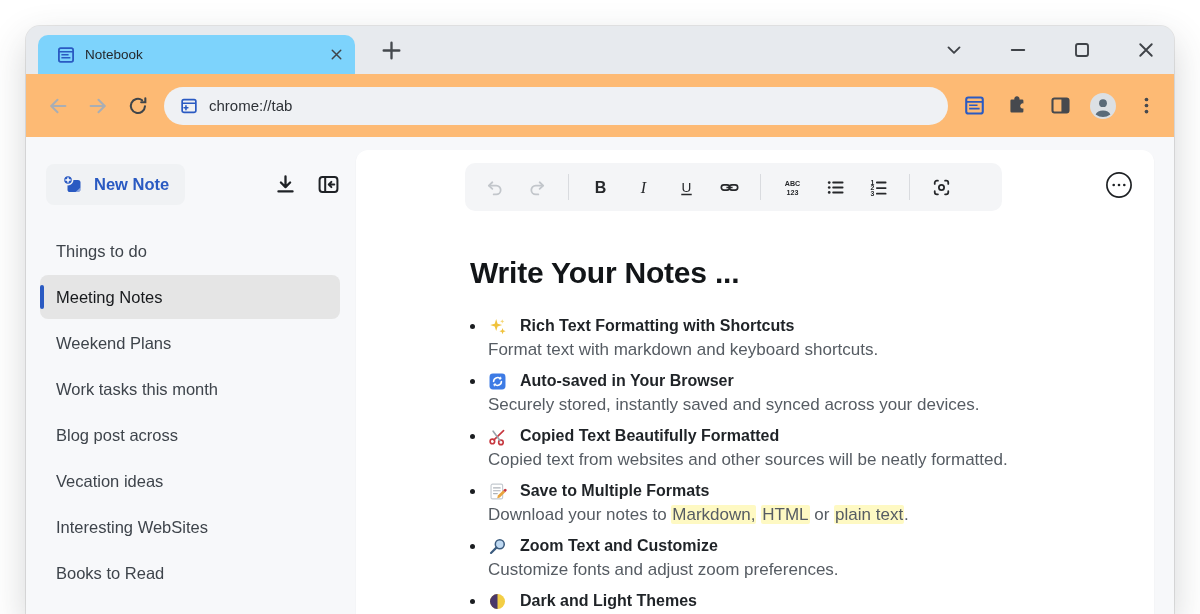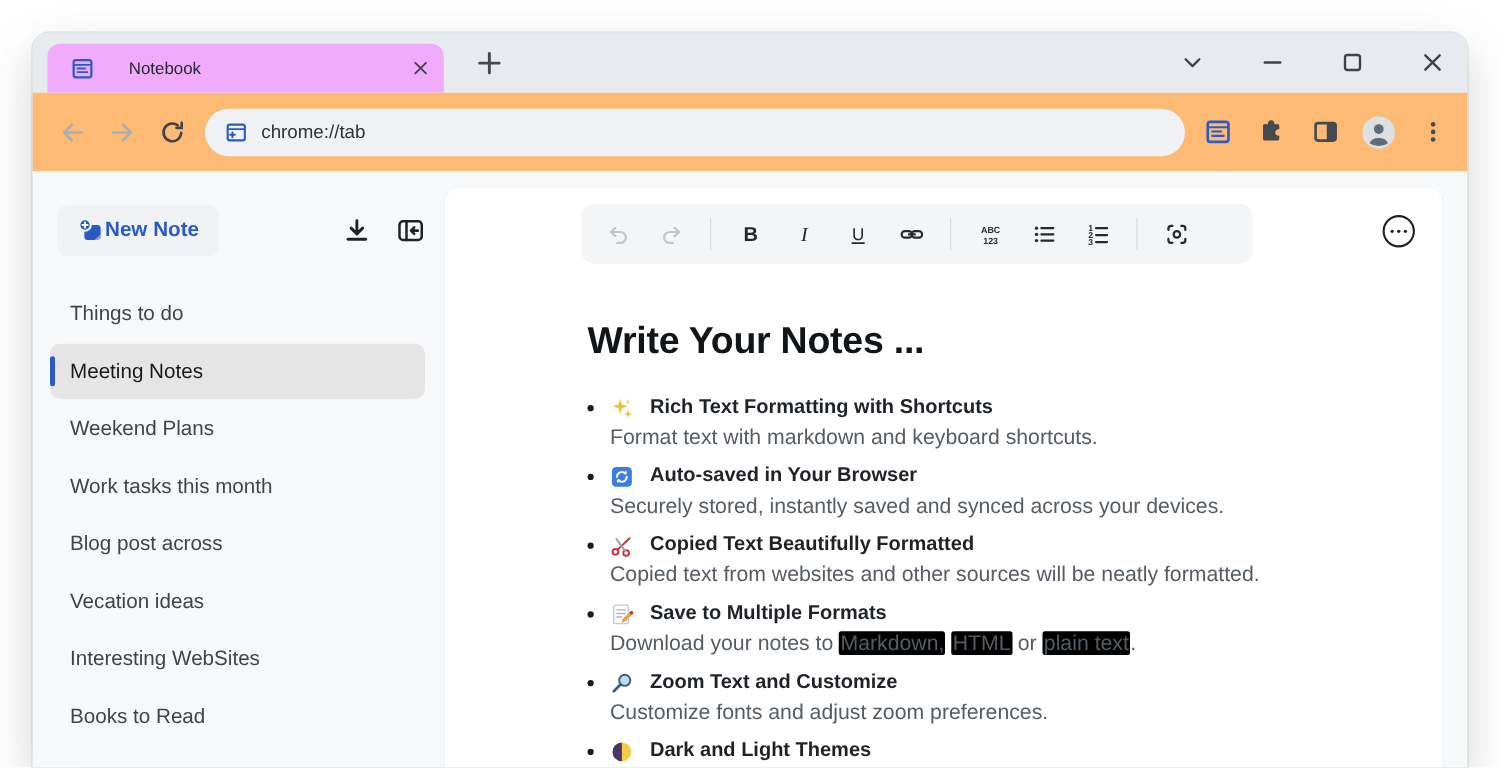--- a/index.html
+++ b/index.html
@@ -7,22 +7,22 @@
        font-family:"Liberation Sans","DejaVu Sans",sans-serif;-webkit-font-smoothing:antialiased}
   button{font-family:inherit;cursor:pointer;background:none;border:none;padding:0;margin:0;color:inherit}
   svg{display:block;width:100%;height:100%}
 
   .window{position:absolute;left:26px;top:26px;width:1148px;height:588px;
     border-radius:14px 14px 0 0;overflow:hidden;background:#E7EAEE;
     box-shadow:0 0 0 1px rgba(0,0,0,.09),0 14px 36px rgba(60,64,67,.22)}
 
   
   .tabstrip{height:48px;position:relative;background:#E7EAEE}
-  .tab{position:absolute;left:12px;top:9px;width:317px;height:39px;background:#f0abfc;
-    border-radius:10px 10px 0 0;display:flex;align-items:center;gap:28px;
+  .tab{position:absolute;left:12px;top:9px;width:317px;height:39px;background:#7dd3fc;
+    border-radius:10px 10px 0 0;display:flex;align-items:center;gap:10px;
     padding:0 10px 0 19px;box-sizing:border-box}
   .favicon{width:18px;height:18px;flex:none}
   .tab-title{font-size:13.5px;color:#24282C;flex:1;text-align:left}
   .tab-close{width:17px;height:17px;color:#404449;flex:none}
   .newtab{position:absolute;left:353px;top:12px;width:25px;height:25px;color:#45494E}
   .win-controls{position:absolute;right:18px;top:0;height:48px;display:flex;align-items:center;gap:44px}
   .win-btn{width:20px;height:20px;color:#3F4348}
 
   
   .browser-toolbar{height:63px;background:#fdba74;display:flex;align-items:center;padding:0 12px}
@@ -35,21 +35,21 @@
   .url{font-size:15px;color:#2E3237}
   .actions{display:flex;align-items:center;gap:15px;padding-right:2px}
   .action-btn{width:28px;height:28px;display:flex;align-items:center;justify-content:center;color:#46494E}
   .action-btn .i{width:21px;height:21px}
   .action-btn .i.big{width:28px;height:28px}
 
   
   .content{display:flex;height:477px;background:#F7F8FA}
   .sidebar{width:330px;flex:none;box-sizing:border-box;padding:27px 16px 0 20px}
   .sidebar-header{display:flex;align-items:center;margin-bottom:24px}
-  .new-note{display:flex;align-items:center;gap:0;background:#F0F2F4;border-radius:8px;
+  .new-note{display:flex;align-items:center;gap:10px;background:#F0F2F4;border-radius:8px;
     padding:0 16px;height:41px;color:#2A5AC2;font-size:16.5px;font-weight:bold}
   .nn-icon{width:22px;height:22px}
   .spacer{flex:1}
   .sb-btn{width:23px;height:23px;color:#1F2226;margin-left:20px}
 
   .note-item{position:relative;height:44px;margin:0 0 2px -6px;border-radius:8px;display:flex;
     align-items:center;padding:0 10px 0 16px;font-size:16.5px;color:#3E444B}
   .note-item.selected{background:#e5e5e5;color:#17191C;font-weight:normal}
   .active-bar{position:absolute;left:0;top:10px;width:4px;height:24px;border-radius:2px;background:#2A5AC2}
 
@@ -67,21 +67,21 @@
   .more-btn{position:absolute;right:21px;top:21px;width:28px;height:28px;color:#1E2124}
 
   .note-body{padding:106px 40px 0 114px}
   .note-heading{font-size:30px;font-weight:bold;color:#121518;margin:0 0 25px;letter-spacing:-.2px}
   .feature{display:grid;grid-template-columns:18px 1fr;margin-bottom:9px}
   .fdot{width:5px;height:5px;border-radius:50%;background:#1B1E21;margin-top:9px}
   .ftitle-row{display:flex;align-items:center;gap:13px;min-height:22px}
   .ficon{width:19px;height:19px;flex:none}
   .ftitle{font-size:16px;font-weight:bold;color:#1F2327}
   .fdesc{font-size:17px;color:#565C63;margin-top:2px;line-height:1.3}
-  .fdesc .hl{background:#000000;border-radius:2px;padding:0 1px}
+  .fdesc .hl{background:#fef9c3;border-radius:2px;padding:0 1px}
 </style>
 </head>
 <body>
 
 <div class="window">
 
   <div class="tabstrip">
     <div class="tab">
       <span class="favicon" id="tab-favicon">
           <svg viewBox="0 0 16 16" fill="none" stroke="#2A5AC2">

